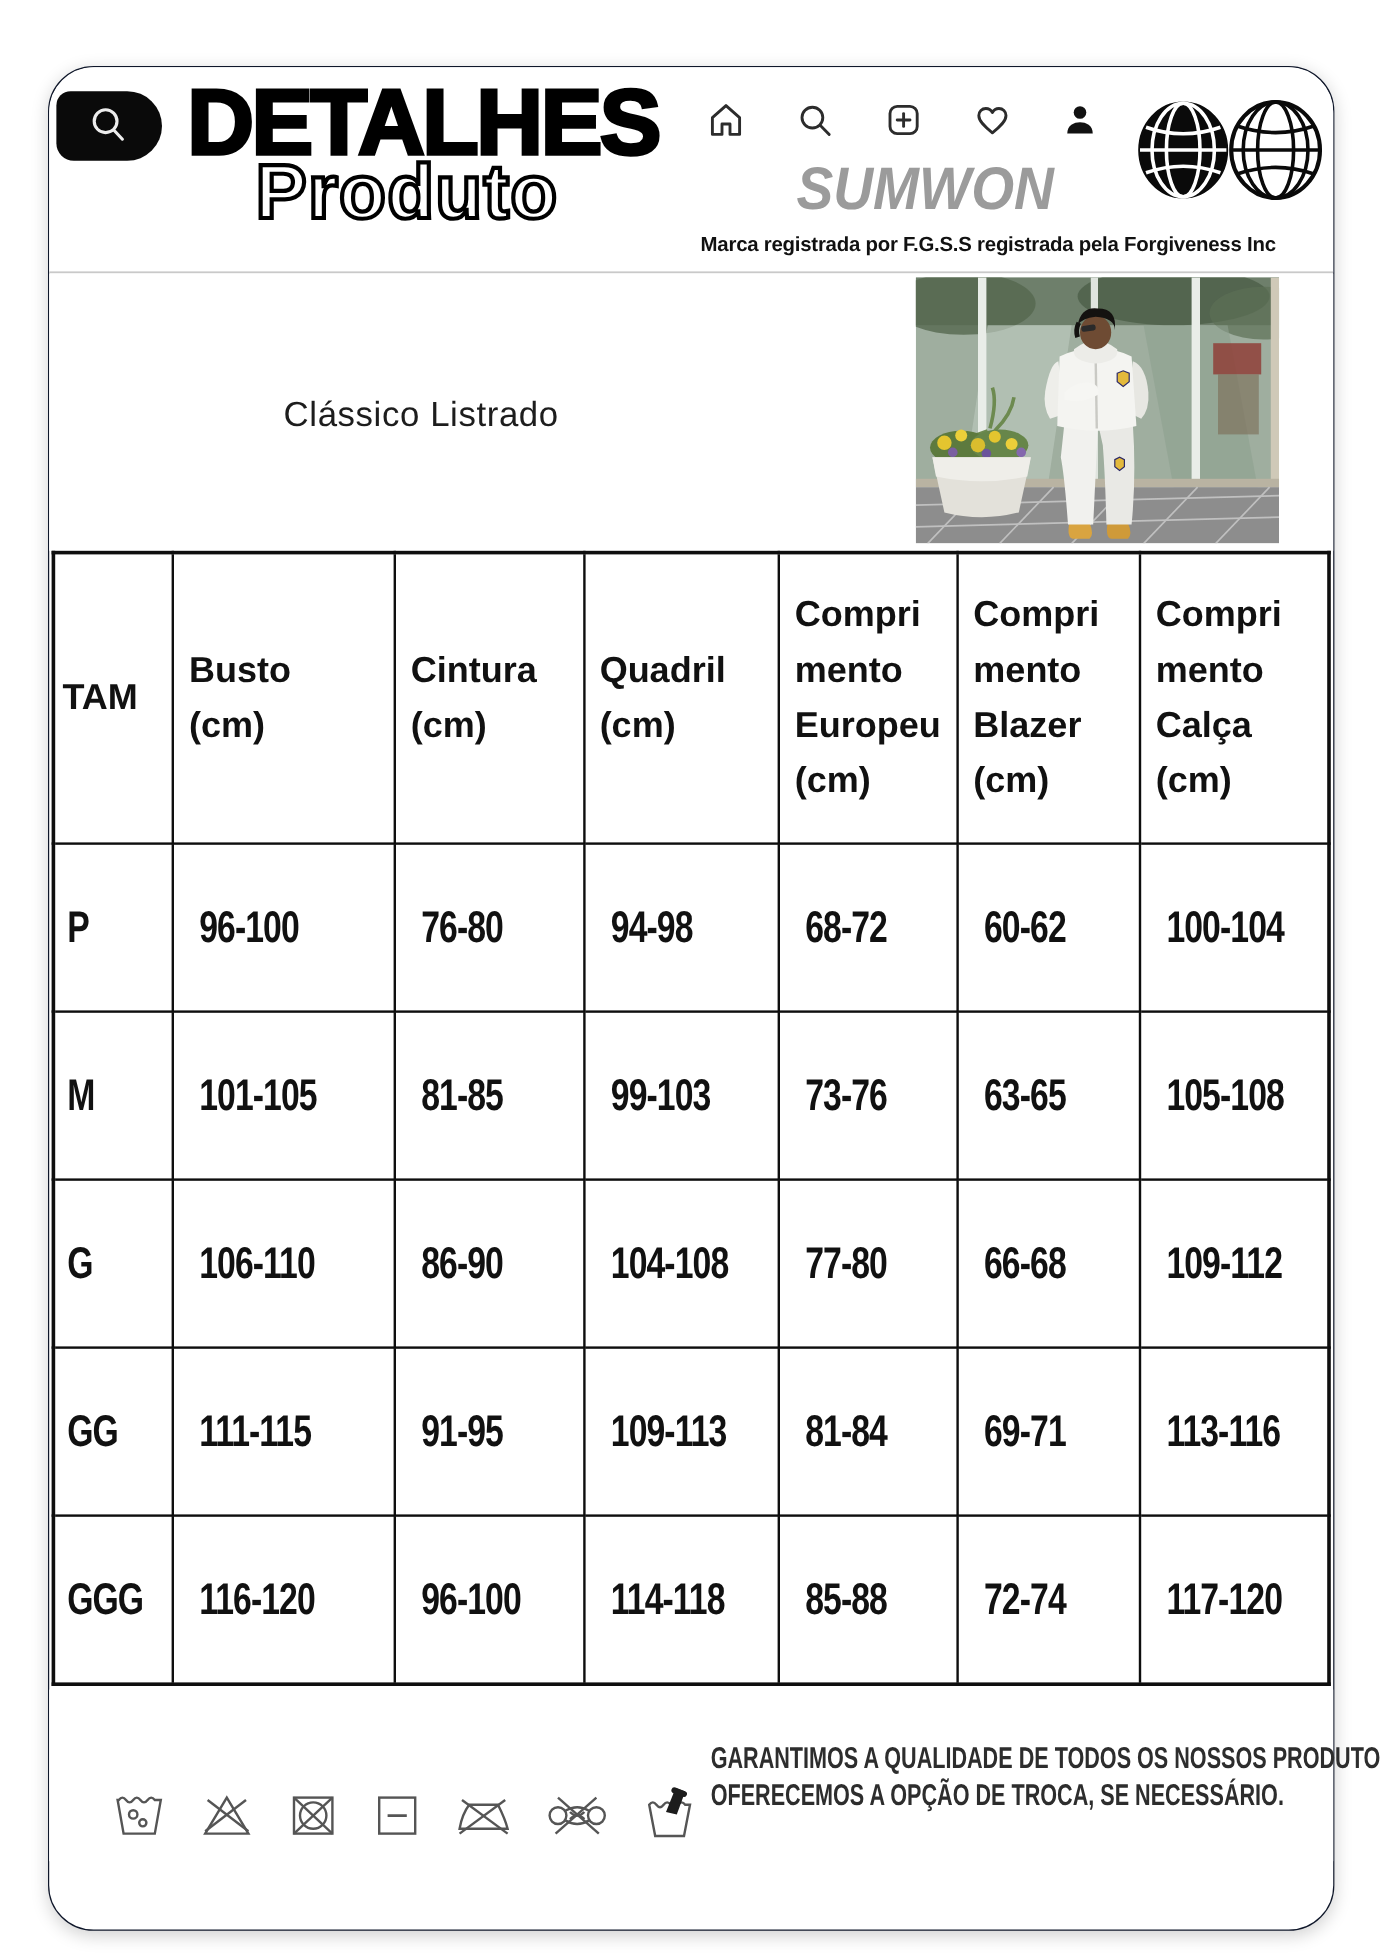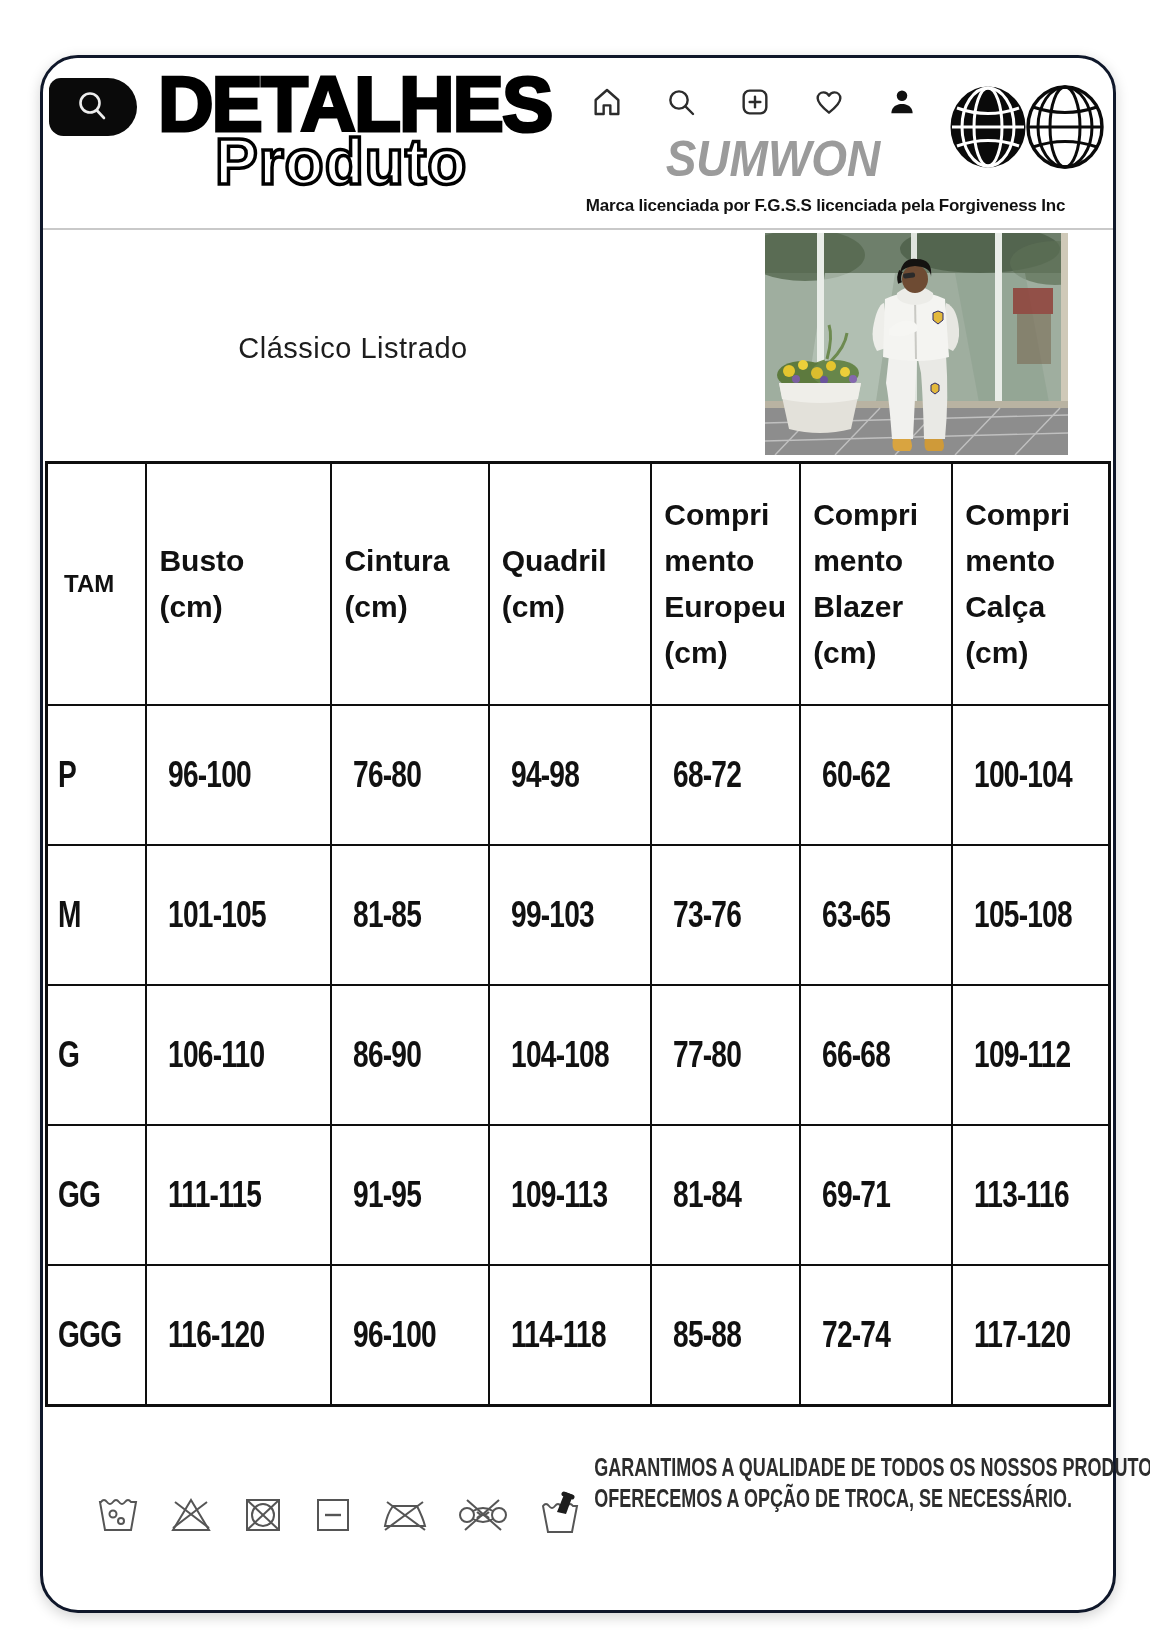--- a/index.html
+++ b/index.html
@@ -1,19 +1,19 @@
 <!DOCTYPE html>
 <html><head>
 <meta charset="utf-8">
 <style>
   html,body{margin:0;padding:0;background:#ffffff;width:1150px;height:1630px;
     font-family:"Liberation Sans",sans-serif;overflow:hidden;}
   .page{position:relative;width:1150px;height:1630px;background:#fff;}
   .card{position:absolute;left:40px;top:55px;width:1070px;height:1552px;
-    background:#fff;border:3px solid #0f172a;border-radius:38px;
+    background:#fff;border:1px solid #0f172a;border-radius:38px;
     box-shadow:0 4px 14px rgba(0,0,0,.18);}
   
   .header-band{position:absolute;left:0;top:0;width:100%;height:170px;
     border-bottom:2px solid #c9c9c9;border-radius:38px 38px 0 0;background:#fff;}
   .search-pill{position:absolute;left:6px;top:20px;width:88px;height:58px;
     background:#0a0a0a;border-radius:18px 44px 44px 22px;display:flex;
     align-items:center;justify-content:center;cursor:pointer;}
   .logo-detalhes{position:absolute;left:115px;top:8px;font-size:77px;font-weight:700;
     color:#000;-webkit-text-stroke:3px #000;letter-spacing:-2px;line-height:1;z-index:1;}
   .logo-produto{position:absolute;left:172px;top:72px;font-size:64px;font-weight:700;
@@ -37,21 +37,21 @@
   .size-table th,.size-table td{border:2.5px solid #0e0e0e;background:#fff;
     vertical-align:middle;text-align:left;}
   .size-table{border:3px solid #0e0e0e;}
   .size-table th{height:240px;font-size:30px;font-weight:700;color:#111;
     padding:0 4px 0 12px;line-height:46px;}
   .size-table td{height:136px;padding-left:21px;}
   .size-table td .cond{display:inline-block;font-size:37px;font-weight:700;color:#111;
     transform:scaleX(.76);transform-origin:0 50%;letter-spacing:-1px;white-space:nowrap;}
   .col-tam{width:9.4%;}.col-busto{width:17.4%;}.col-cintura{width:14.8%;}
   .col-quadril{width:15.3%;}.col-blazer{width:14%;}.col-manga{width:14.3%;}.col-calca{width:14.8%;}
-  th.tam-h{font-size:24px;padding-left:16px;margin-top:12px;}
+  th.tam-h{font-size:30px;padding-left:6px;margin-top:12px;}
   .size-table td.tam-cell{padding-left:10px;}
   
   .care-band{position:absolute;left:0;top:1352px;width:100%;height:143px;background:#fff;}
   .care-icons{position:absolute;left:52px;top:78px;display:flex;gap:24px;align-items:flex-end;}
   .guarantee{position:absolute;left:470px;top:42px;width:580px;text-align:center;
     font-weight:700;color:#2d2d2d;font-size:25px;line-height:31px;
     transform:scaleX(.72);transform-origin:center;letter-spacing:0;white-space:nowrap;}
   
   .cta-bar{position:absolute;left:-1px;top:1571px;width:1044px;height:57px;background:#050505;
     border-radius:0 0 38px 38px;display:flex;align-items:center;justify-content:center;
@@ -115,21 +115,21 @@
             <ellipse cx="117" cy="43" rx="15" ry="40" fill="none" stroke="#0a0a0a" stroke-width="3"></ellipse>
             <ellipse cx="117" cy="43" rx="27" ry="40" fill="none" stroke="#0a0a0a" stroke-width="3"></ellipse>
             <line x1="80" y1="43" x2="154" y2="43" stroke="#0a0a0a" stroke-width="3"></line>
             <path d="M85 23 Q117 34 149 23" fill="none" stroke="#0a0a0a" stroke-width="3"></path>
             <path d="M85 63 Q117 52 149 63" fill="none" stroke="#0a0a0a" stroke-width="3"></path>
           </g>
         </svg>
       </div>
 
       <div class="brand">SUMWON</div>
-      <div class="trademark">Marca licenciada por F.G.S.S licenciada pela Forgiveness Inc</div>
+      <div class="trademark">Marca registrada por F.G.S.S registrada pela Forgiveness Inc</div>
     </div>
 
     <div class="product-band">
       <div class="product-title">
         <div>Clássico Listrado</div>
       </div>
       <div class="product-photo">
         <svg width="303" height="222" viewBox="0 0 303 222">
 
           <rect x="0" y="0" width="303" height="175" fill="#9fae9f"></rect>

